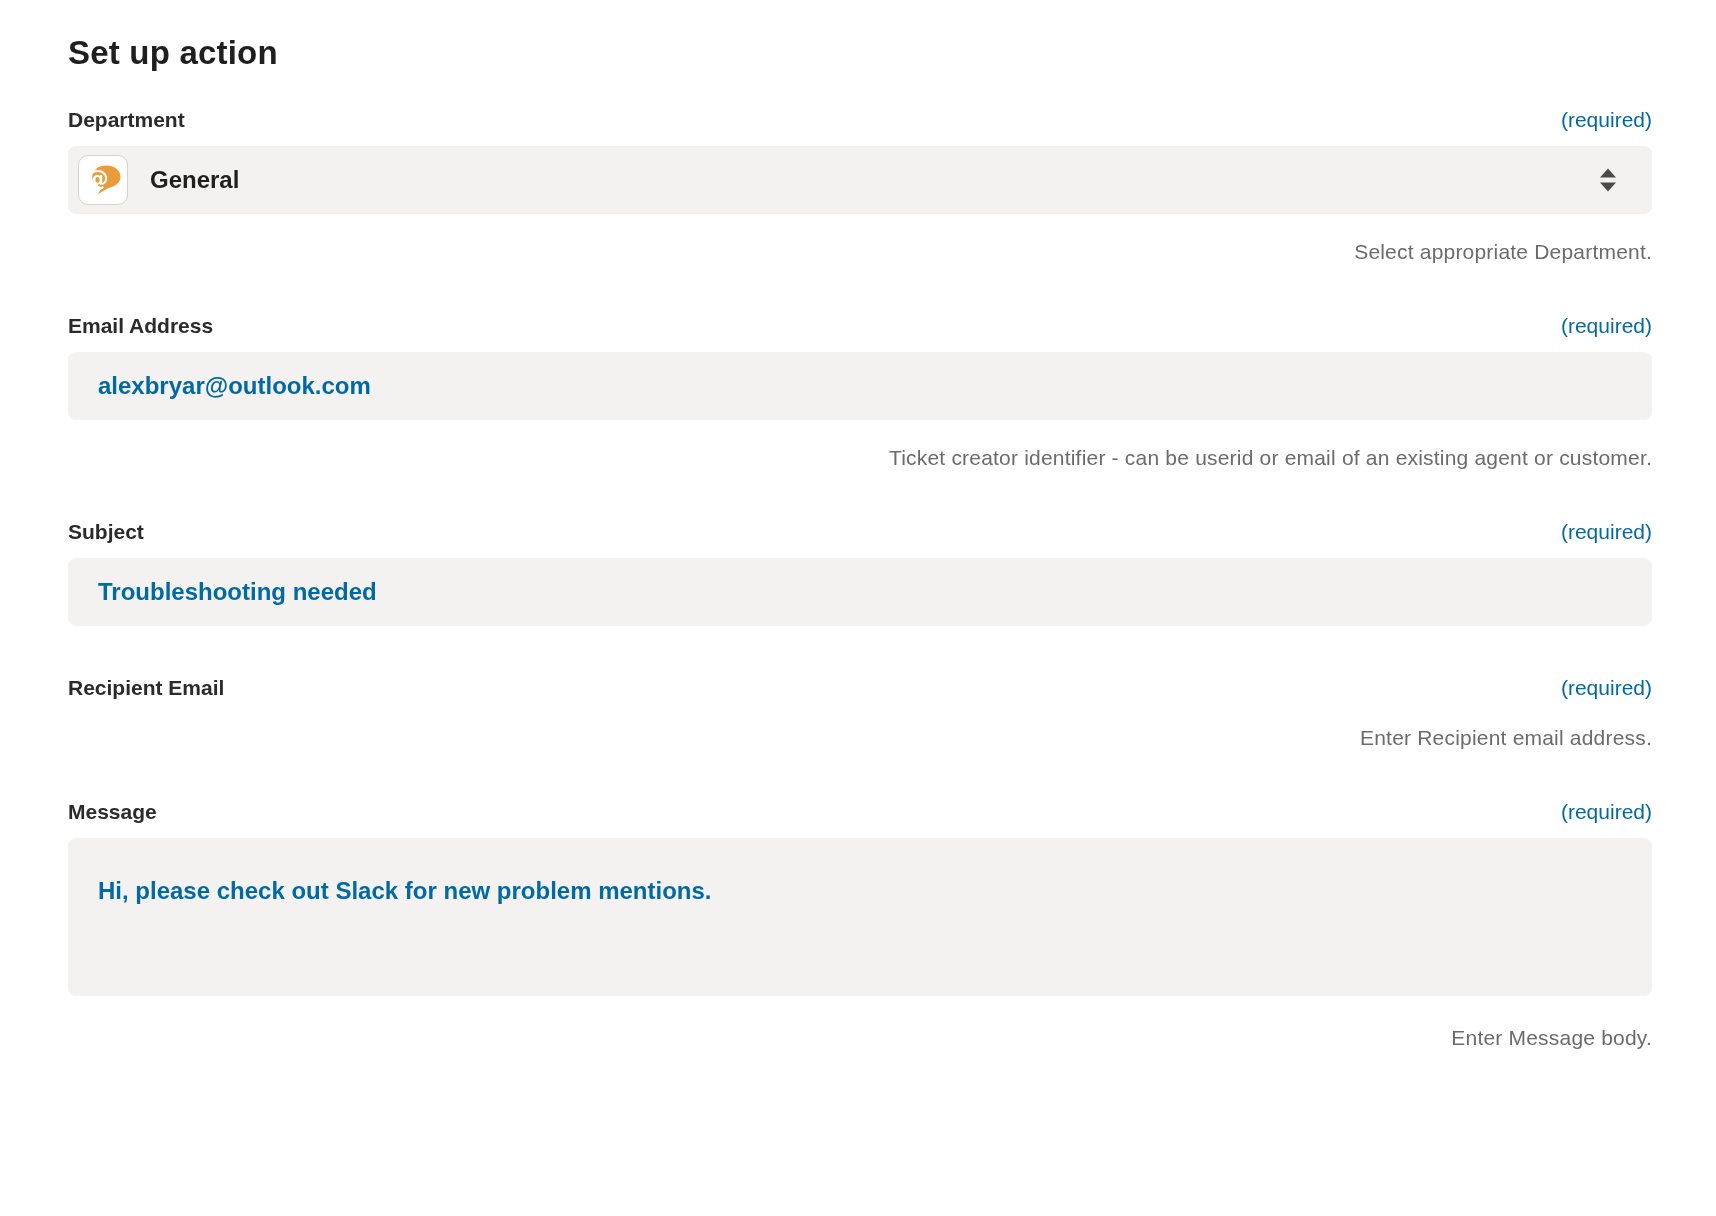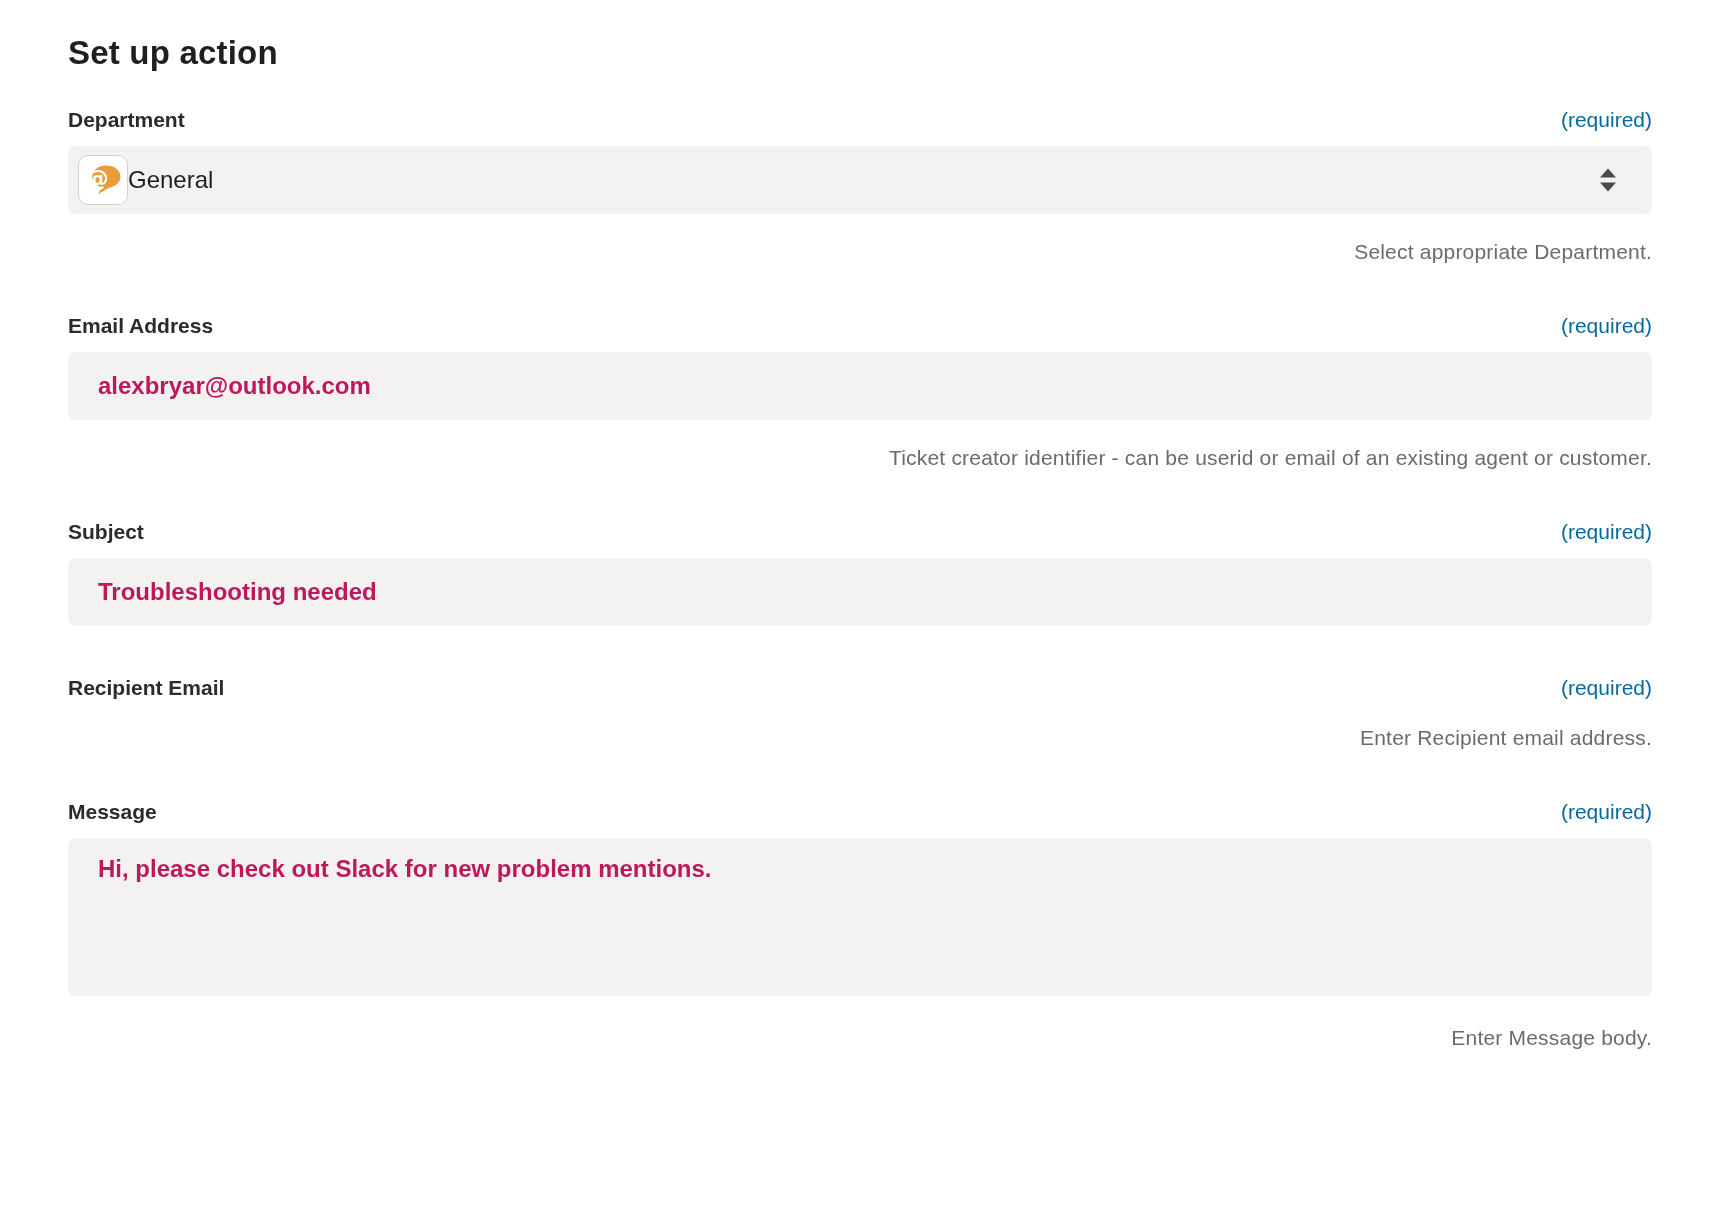--- a/index.html
+++ b/index.html
@@ -55,22 +55,23 @@
     height: 50px;
     background: #ffffff;
     border: 1px solid #d6d2ce;
     border-radius: 10px;
     display: flex;
     align-items: center;
     justify-content: center;
     flex: 0 0 auto;
   }
   .select-value {
+    margin-left: 22px;
     font-size: 24px;
-    font-weight: 400;
+    font-weight: 700;
     color: #1f1f1f;
     text-align: center;
   }
   .sort-arrows {
     position: absolute;
     right: 36px;
     top: 50%;
     transform: translateY(-50%);
     display: flex;
     flex-direction: column;
@@ -89,30 +90,30 @@
     border-top: 9px solid #4a4a4a;
   }
   input.text-field, textarea.textarea-field {
     width: 100%;
     background: #f3f2f1;
     border: none;
     border-radius: 8px;
     font-family: "Liberation Sans", "DejaVu Sans", sans-serif;
     font-size: 24px;
     font-weight: 700;
-    color: #be185d;
+    color: #0369a1;
     outline: none;
   }
   input.text-field {
     height: 68px;
     padding: 0 30px;
   }
   textarea.textarea-field {
     height: 158px;
-    padding: 16px 30px;
+    padding: 38px 30px;
     resize: none;
     line-height: 1.25;
   }
   p.help {
     margin-top: 26px;
     font-size: 21px;
     font-weight: 400;
     color: #6b6b6b;
     letter-spacing: 0.2px;
     text-align: right;

